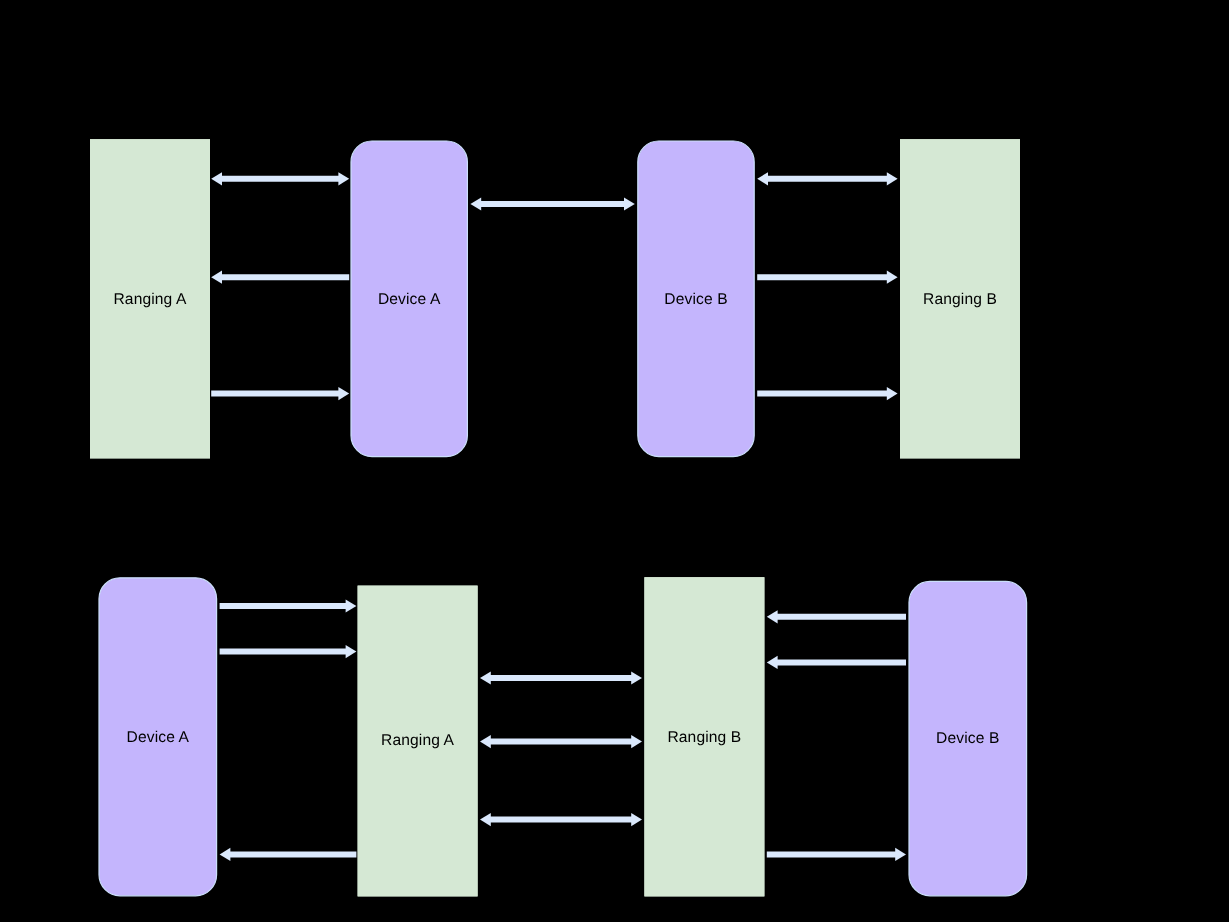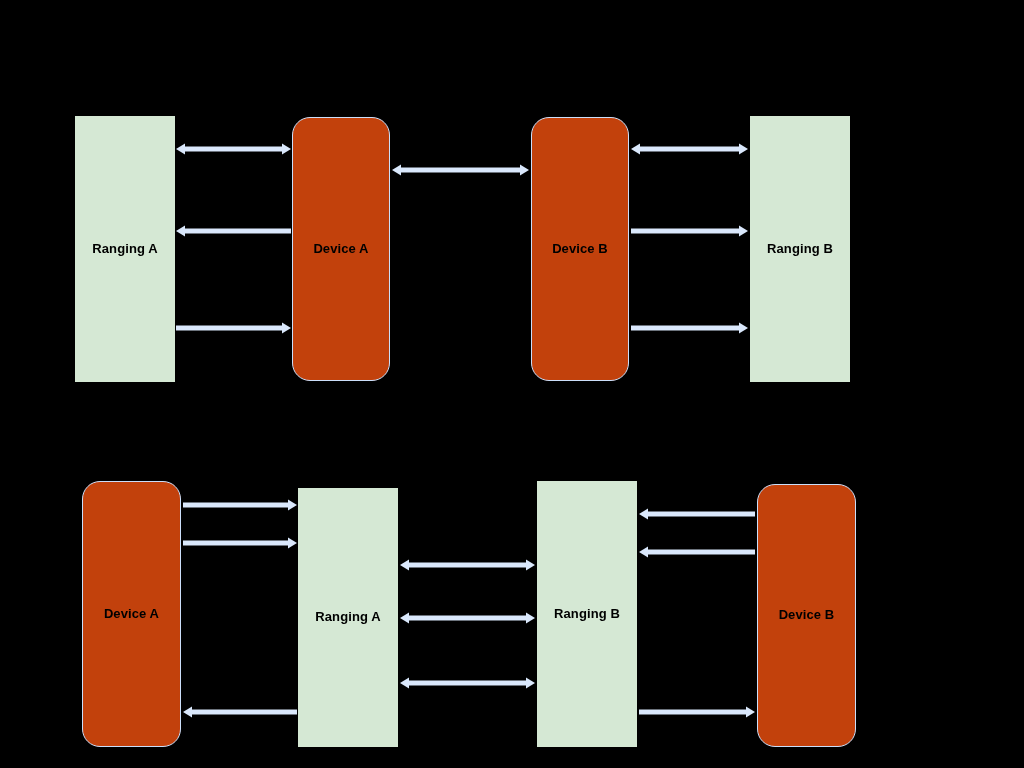--- a/index.html
+++ b/index.html
@@ -21,33 +21,33 @@
     background: #000000;
   }
   .node {
     position: absolute;
     box-sizing: border-box;
     display: flex;
     align-items: center;
     justify-content: center;
     text-align: center;
     color: #000000;
-    font-weight: bold;
+    font-weight: normal;
     font-size: 13px;
     line-height: 1.25;
     letter-spacing: .1px;
     z-index: 3;
   }
   .node.green {
     background: #d5e8d4;
     border: 1px solid #d5e8d4;
     border-radius: 0;
   }
   .node.blue {
-    background: #c2410c;
+    background: #c4b5fd;
     border: 1px solid #cbdffa;
     border-radius: 18px;
   }
   .edge-layer {
     position: absolute;
     left: 0;
     top: 0;
     width: 1024px;
     height: 768px;
     z-index: 2;

